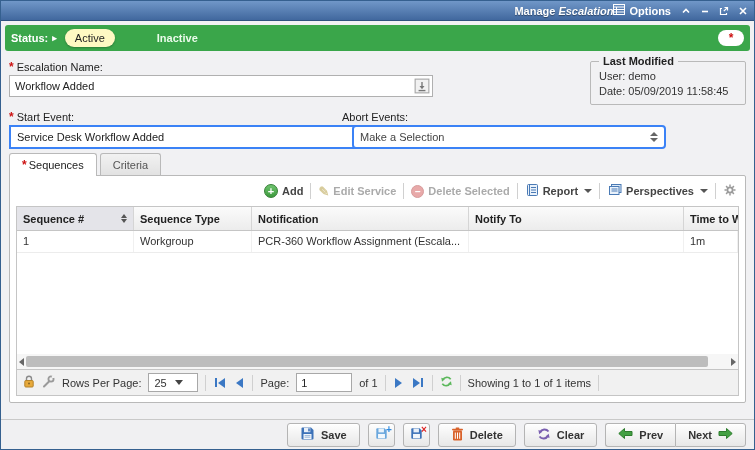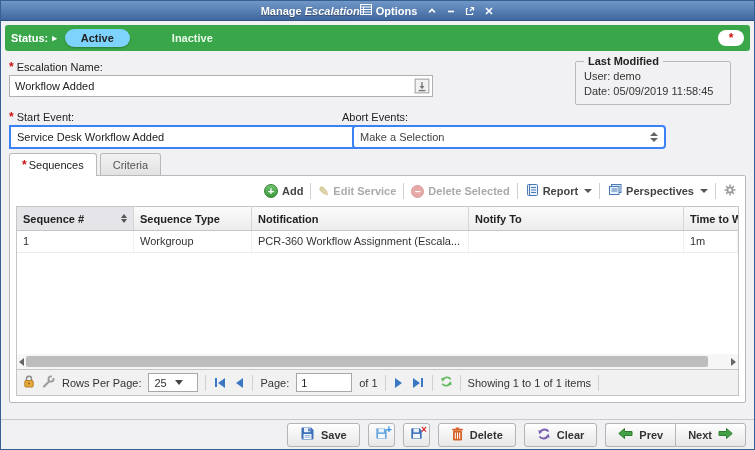--- a/index.html
+++ b/index.html
@@ -4,35 +4,35 @@
 <style>
   * { margin:0; padding:0; box-sizing:border-box; }
   html,body { width:755px; height:450px; }
   body { font-family:"Liberation Sans", sans-serif; font-size:11px; color:#333; background:#d8d8d8; }
 
   .window { width:755px; height:450px; border:1px solid #35608f; background:#f1f1f3;
             display:flex; flex-direction:column; overflow:hidden; }
 
   
   .titlebar { height:20px; flex:0 0 20px; background:linear-gradient(#7097c8,#41689e);
-              display:flex; align-items:center; justify-content:center; padding:0 6px;
+              display:flex; align-items:center; justify-content:flex-end; padding:0 6px;
               border-bottom:1px solid #2f527f; }
   .title { color:#fff; font-weight:bold; text-shadow:0 1px 1px rgba(0,0,0,.4); }
   .title em { font-style:italic; }
   .titlebar-right { display:flex; align-items:center; gap:10px; }
   .options-btn { display:flex; align-items:center; gap:4px; color:#fff; font-weight:bold; cursor:default; }
   .winctl { display:flex; align-items:center; gap:9px; }
   .winctl svg { display:block; }
 
   
   .statusbar { height:26px; flex:0 0 26px; margin:4px 4px; background:#3aa64a; border-radius:3px;
                display:flex; align-items:center; padding:0 6px; gap:8px; }
   .status-label { color:#fff; font-weight:bold; display:flex; align-items:center; gap:4px; }
   .status-caret { color:#fff; font-size:9px; }
-  .pill-active { background:#7dd3fc; color:#222; font-weight:bold; padding:3px 16px; border-radius:9px;
+  .pill-active { background:#fef9c3; color:#222; font-weight:normal; padding:3px 10px; border-radius:9px;
                  box-shadow:0 1px 2px rgba(0,0,0,.25); }
   .status-inactive { color:#eafbea; font-weight:bold; padding:3px 6px;margin-left:28px; }
   .statusbar .spacer { flex:1; }
   .req-pill { background:#fff; border-radius:8px; width:26px; height:16px; display:flex;
               align-items:center; justify-content:center; color:#c11; font-weight:bold; font-size:12px; }
 
   
   .form-area { height:98px; flex:0 0 98px; position:relative; padding:6px 8px 0 8px; }
   .field-label { font-weight:normal; color:#222; margin-bottom:3px; display:flex; gap:3px; align-items:center; }
   .req { color:#c11; font-weight:bold; font-size:12px; line-height:8px; }
@@ -49,21 +49,21 @@
   .select-start { left:8px; width:372px; }
   .select-abort { left:351px; width:314px; border-radius:4px; color:#444; }
   .select .flex1 { flex:1; overflow:hidden; white-space:nowrap; }
   .tri-down { width:0; height:0; border-left:4px solid transparent; border-right:4px solid transparent;
               border-top:5px solid #444; }
   .combo-arrows { display:flex; flex-direction:column; gap:2px; align-items:center; }
   .combo-arrows .up { width:0;height:0;border-left:4px solid transparent;border-right:4px solid transparent;
                       border-bottom:4px solid #666; }
   .combo-arrows .dn { width:0;height:0;border-left:4px solid transparent;border-right:4px solid transparent;
                       border-top:4px solid #666; }
-  .last-modified { position:absolute; right:23px; top:0px; width:156px; height:50px;
+  .last-modified { position:absolute; right:8px; top:0px; width:156px; height:50px;
                    border:1px solid #b9b9b9; border-radius:2px; padding:2px 6px 13px 8px; background:transparent; }
   .last-modified legend { font-weight:bold; color:#222; padding:0 4px; font-size:11px; }
   .last-modified div { line-height:15px; color:#333; }
 
   
   .tabs { height:22px; flex:0 0 22px; display:flex; align-items:flex-end; padding-left:8px; gap:3px; }
   .tab { height:22px; display:flex; align-items:center; gap:2px; padding:0 12px;
          border:1px solid #b9b9b9; border-bottom:none; border-radius:3px 3px 0 0; }
   .tab.active { background:#fff; position:relative; z-index:3; font-weight:normal; color:#222;
                 margin-bottom:-1px; height:23px; }

